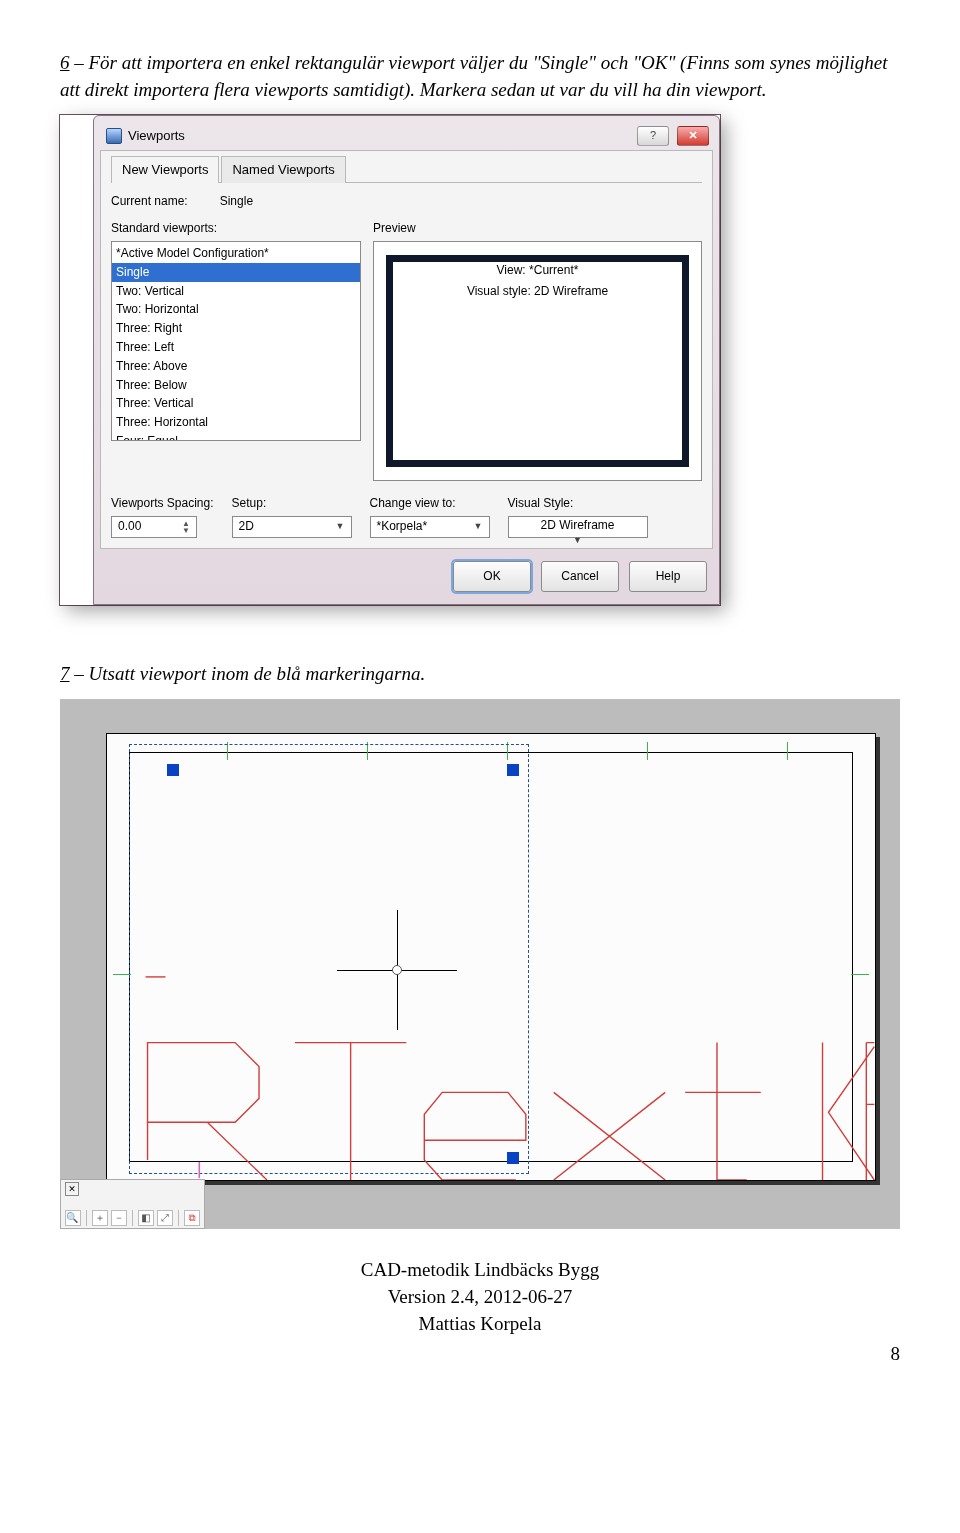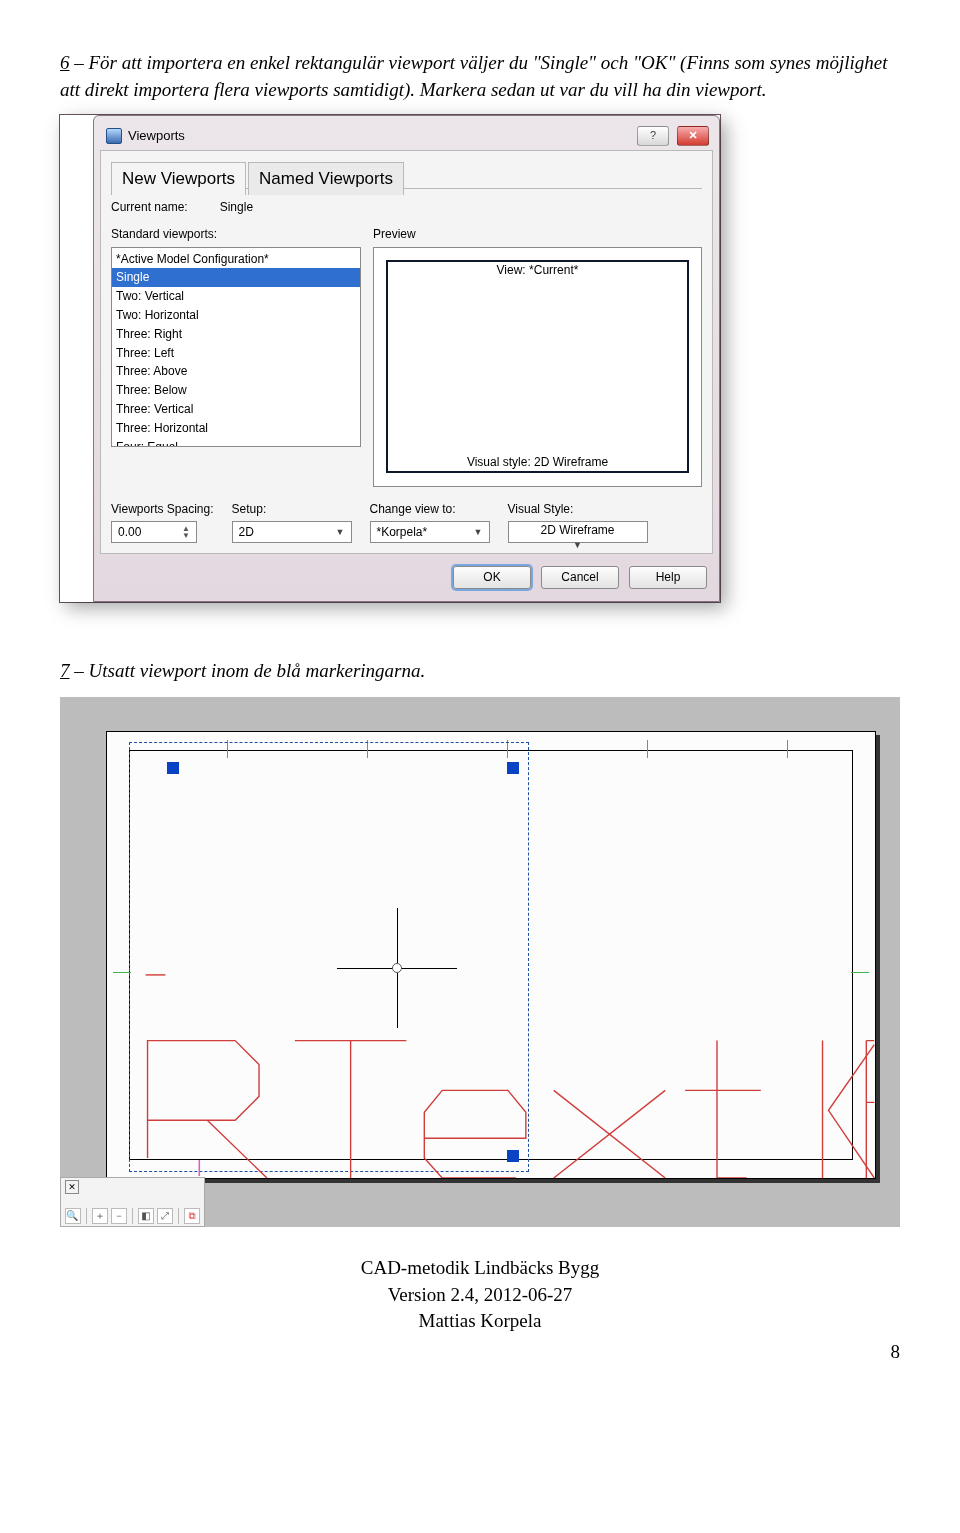--- a/index.html
+++ b/index.html
@@ -64,22 +64,22 @@
     border: 1px solid #b9b9b9;
     padding: 4px 10px 10px 10px;
   }
   .tabs { display: flex; gap: 2px; border-bottom: 1px solid #b9b9b9; margin-bottom: 10px; }
   .tab {
     padding: 4px 10px;
     border: 1px solid #b9b9b9;
     border-bottom: none;
     background: #eaeaea;
     position: relative;
-    top: 7px;
-    font-size: 17px;
+    top: 1px;
+    font-size: 13px;
   }
   .tab.active { background: #f4f4f4; }
   .row { display: flex; align-items: center; margin-bottom: 10px; gap: 32px; }
   .lbl { font-size: 12px; }
   .columns { display: flex; gap: 12px; }
   .col-left { width: 250px; }
   .col-right { flex: 1; }
   .listbox {
     background: #fff;
     border: 1px solid #8a8a8a;
@@ -90,42 +90,42 @@
   .listbox .item { padding: 1px 4px; font-size: 12px; white-space: nowrap; }
   .listbox .item.selected { background: #2f6fcf; color: #fff; }
   .preview-box {
     background: #fff;
     border: 1px solid #8a8a8a;
     height: 240px;
     padding: 6px;
     display: flex; align-items: center; justify-content: center;
   }
   .preview-inner {
-    border: 2px solid #0f172a;
+    border: 7px solid #0f172a;
     width: 96%; height: 94%;
-    display: flex; align-items: center; justify-content: space-between;
+    display: flex; align-items: center; justify-content: flex-start;
     flex-direction: column;
     font-size: 12px; gap: 4px;
   }
   .bottom-controls { display: flex; gap: 18px; margin-top: 14px; align-items: flex-end; }
   .ctrl { display: flex; flex-direction: column; gap: 4px; }
   .ctrl label { font-size: 12px; }
   .spin, .combo {
     height: 22px; border: 1px solid #8a8a8a; background: #fff;
     display: flex; align-items: center; padding: 0 6px; font-size: 12px;
     position: relative;
   }
   .spin { width: 86px; justify-content: space-between; }
   .spin .arrows { display: flex; flex-direction: column; font-size: 8px; line-height: 7px; color: #555; }
   .combo { width: 120px; justify-content: space-between; }
   .combo.wide { width: 140px; flex-direction: column; }
   .combo .dd { font-size: 9px; color: #444; }
   .dlg-buttons { display: flex; justify-content: flex-end; gap: 10px; padding: 12px 6px 6px 6px; }
   .dlg-btn {
-    width: 78px; height: 23px;
+    width: 78px; height: 31px;
     border: 1px solid #8a8a8a;
     border-radius: 3px;
     background: linear-gradient(#fdfdfd,#e3e3e3);
     font-size: 12px;
     display: flex; align-items: center; justify-content: center;
   }
   .dlg-btn.primary { box-shadow: 0 0 0 2px #79a7e0; }
 
   
   .cad-wrap {

